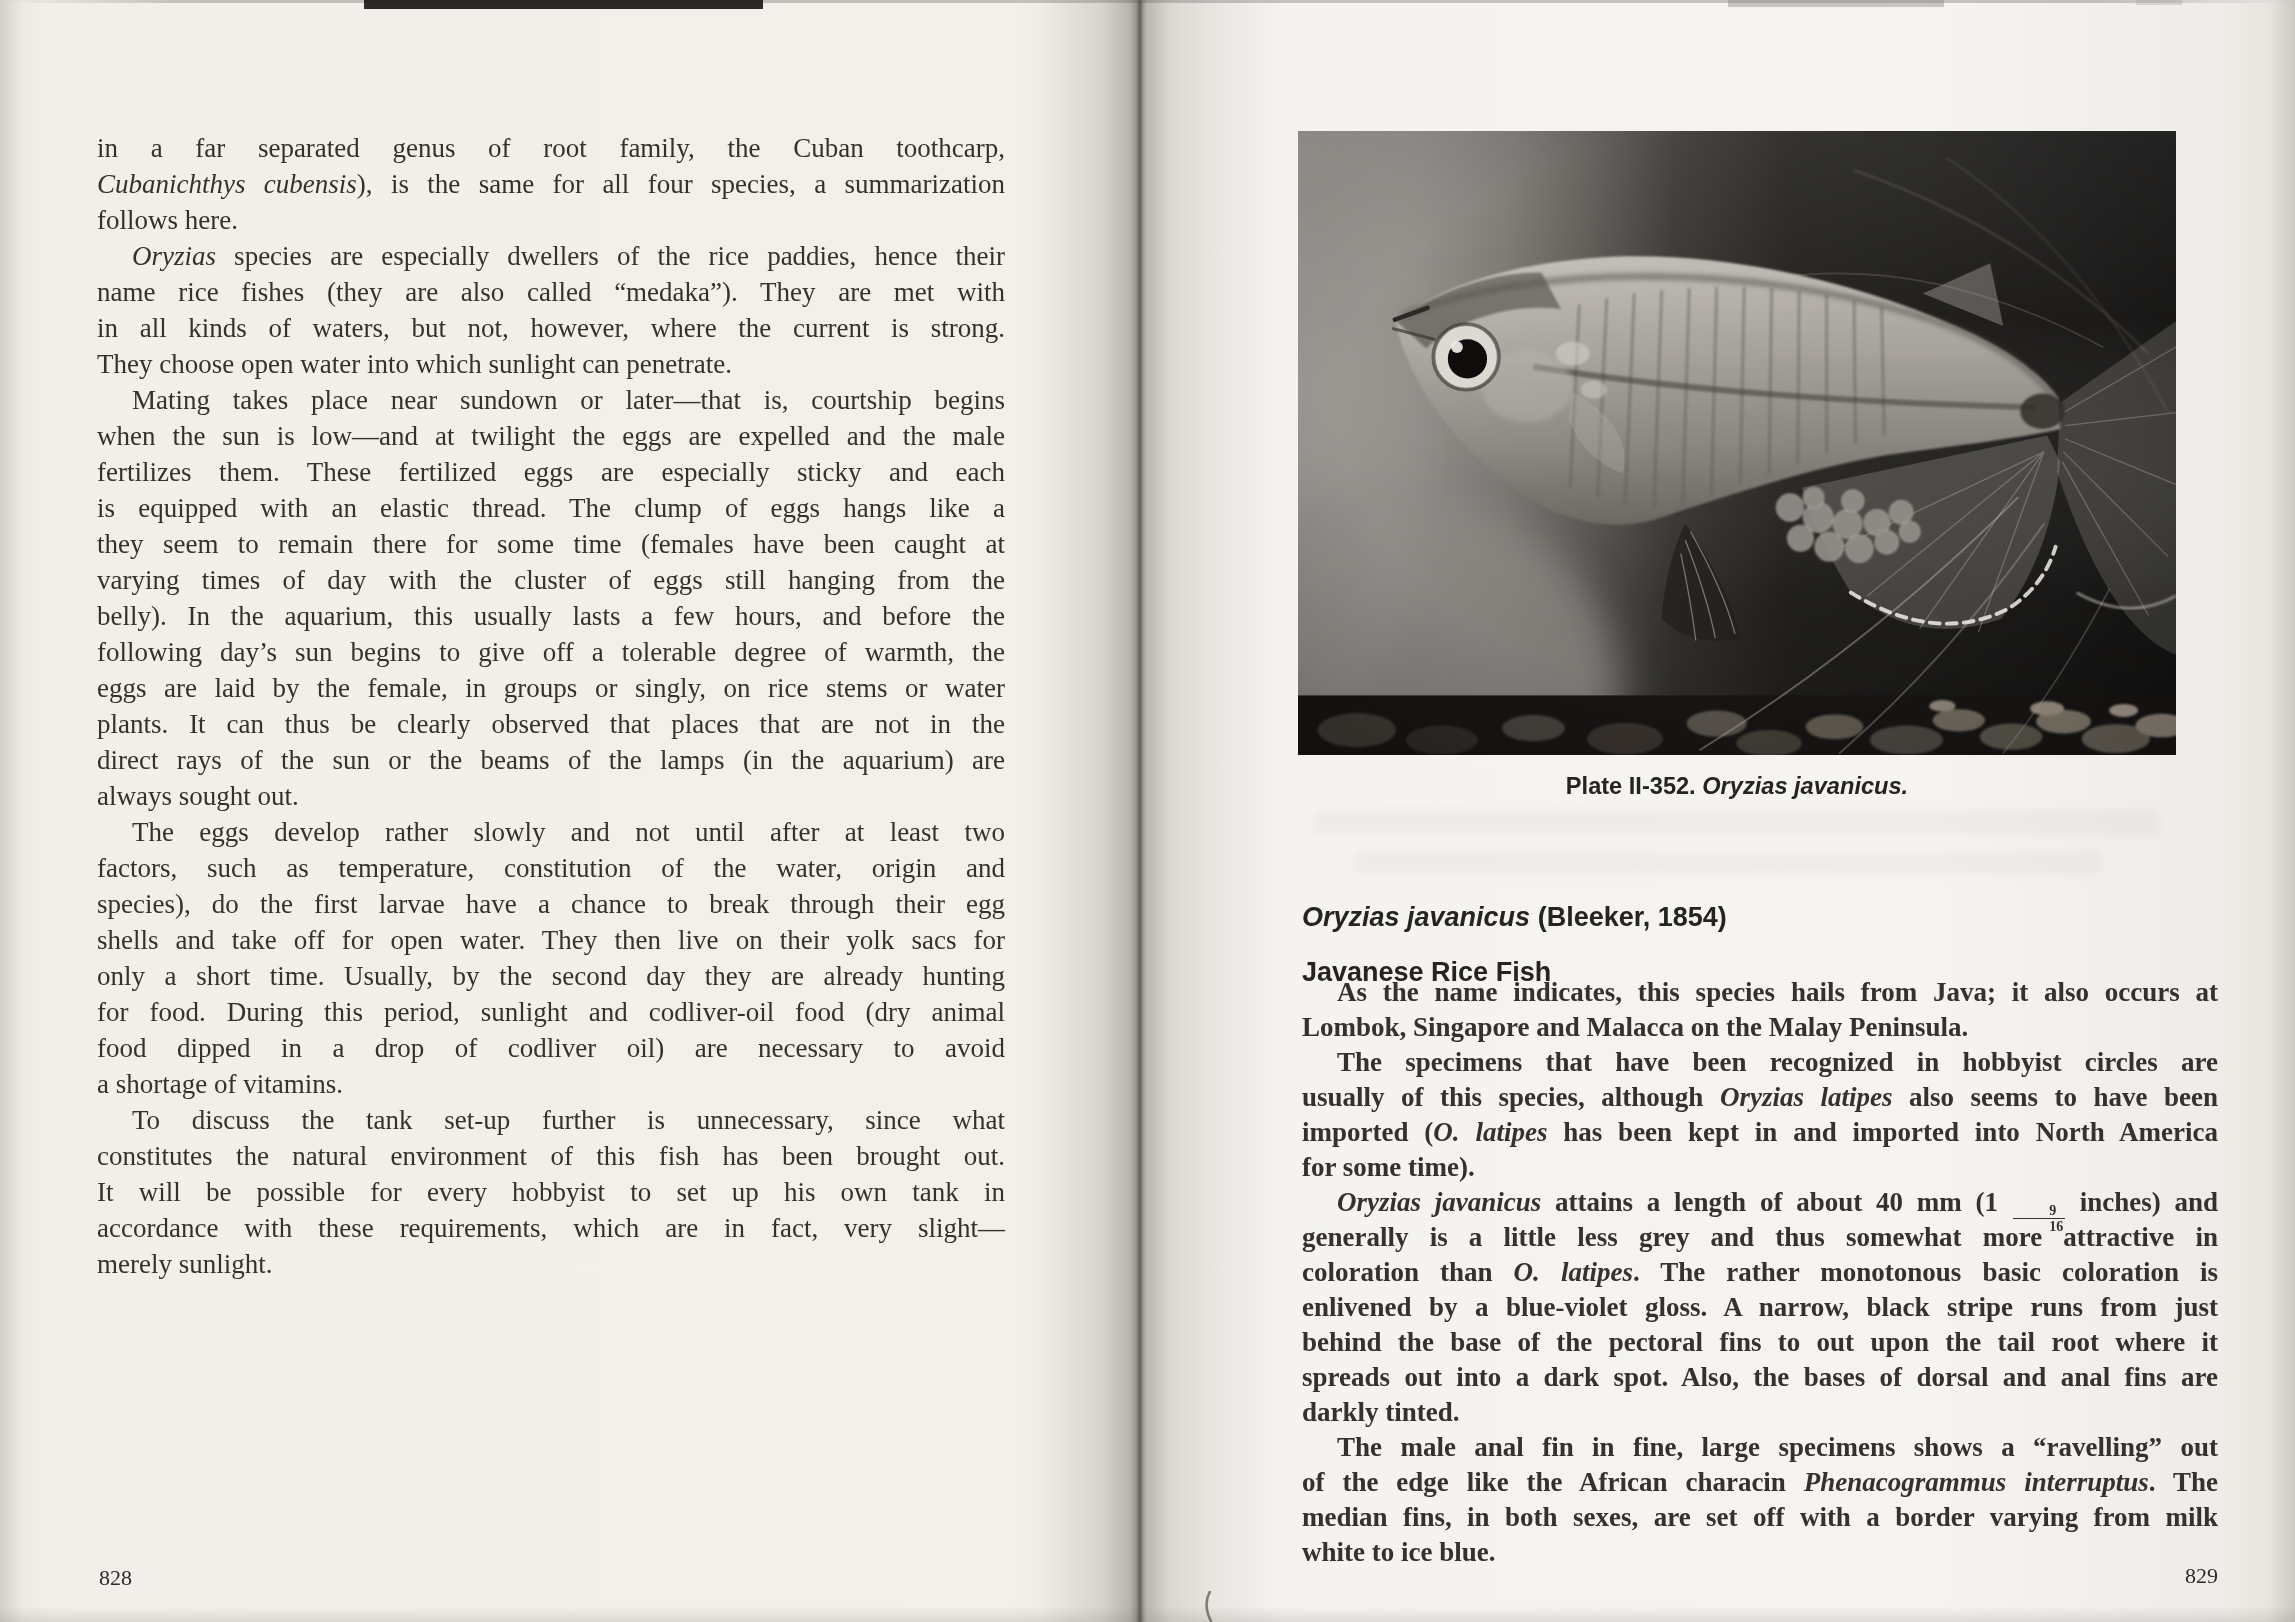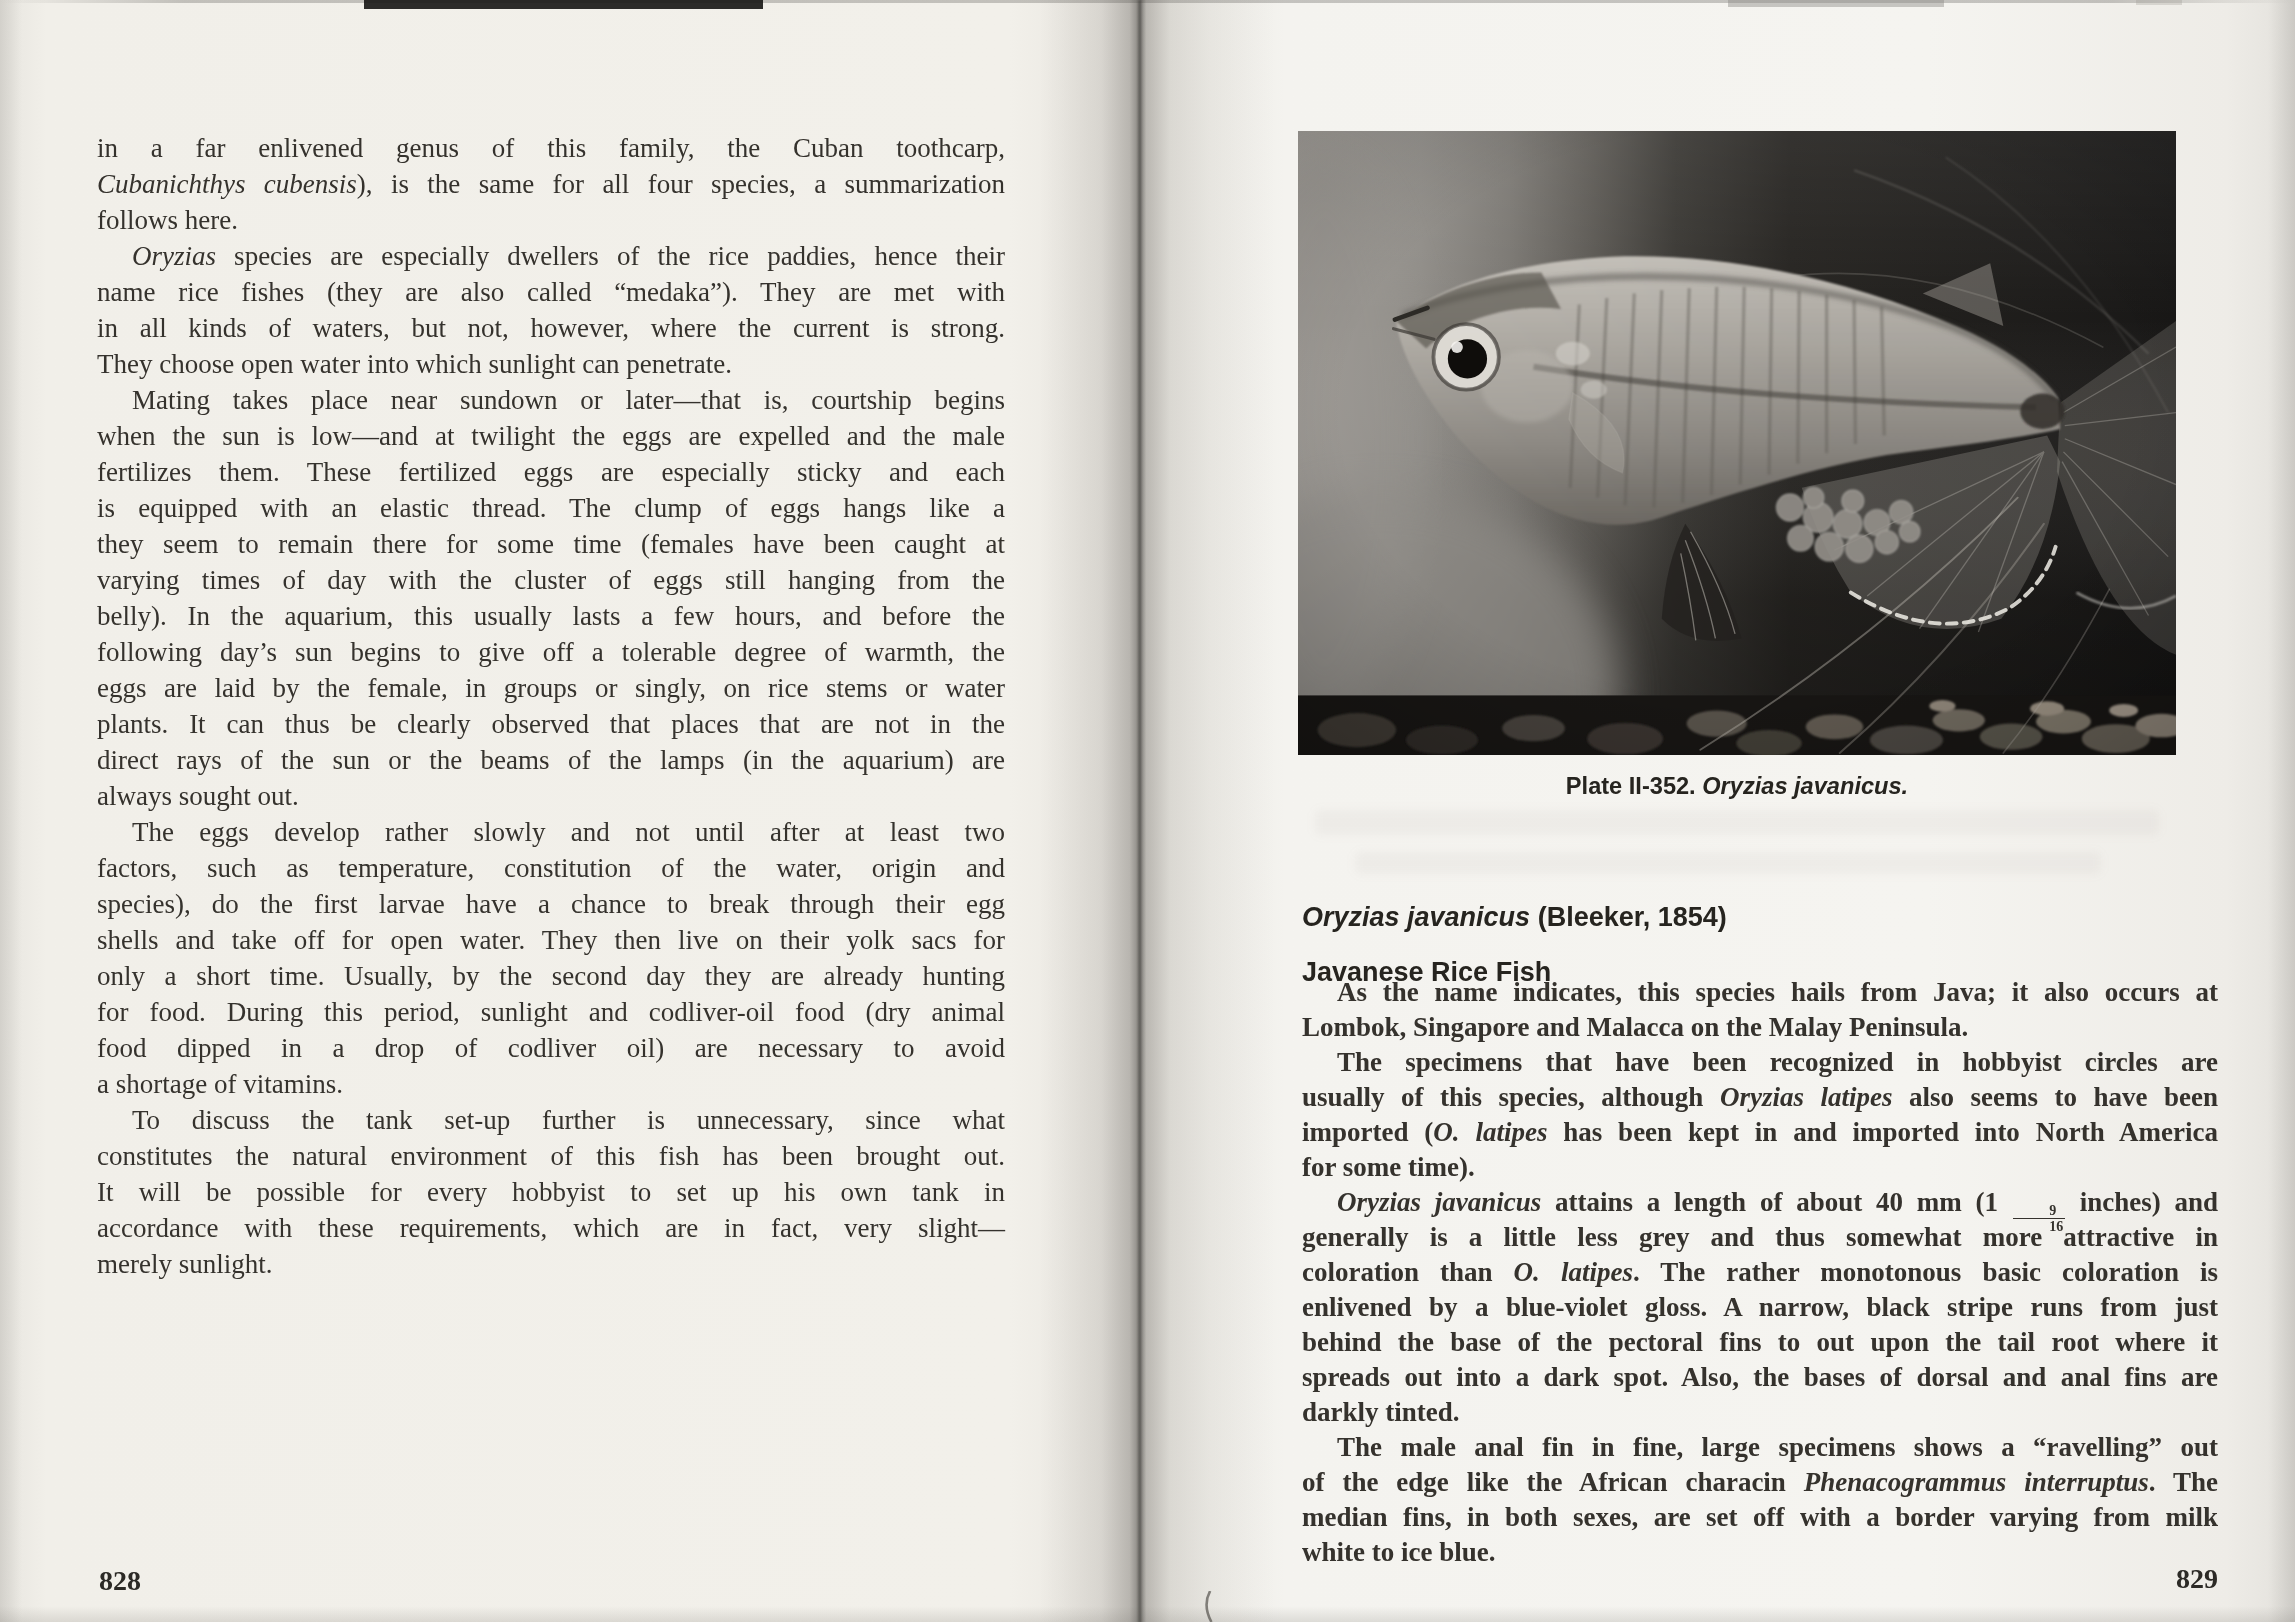--- a/index.html
+++ b/index.html
@@ -40,21 +40,21 @@
   }
   .rp .line { height:35px; line-height:35px;font-weight:bold; }
   .line.last { text-align:left; text-align-last:left; }
   .line.indent { text-indent:35px; }
   i { font-style:italic; }
   .frac { display:inline-flex; flex-direction:column; vertical-align:-0.32em;
     font-size:0.52em; line-height:1.05; text-align:center; margin:0 1.3px; }
   .frac .fn { border-bottom:1.3px solid #35322d; padding:0 1.3px; }
   .frac .fd { padding:0 1.3px; }
 
-  .pagenum { position:absolute; font-weight:bold; font-size:28px; color:#2c2a26; }
+  .pagenum { position:absolute; font-weight:normal; font-size:22px; color:#2c2a26; }
 
   
   .plate { position:absolute; left:1298px; top:131px; width:878px; height:624px; background:#1d1b1a; }
   .plate svg { display:block; width:100%; height:100%; }
   .plate-caption {
     position:absolute; left:1298px; top:773px; width:878px; text-align:center;
     font-family:"Liberation Sans", sans-serif; font-weight:bold; font-size:23.6px; color:#26241f;
   }
   .plate-caption .it { font-style:italic; }
   .sp-heading {
@@ -79,21 +79,21 @@
   <div class="top-black-bar"></div>
   <div class="top-gray-smudge"></div>
   <div class="top-gray-smudge2"></div>
   <div class="edge-left"></div>
   <div class="edge-right"></div>
   <div class="edge-bottom"></div>
 
   <div>
     <div class="textcol" style="left:97px; top:130px; width:908px;">
         <div class="para">
-          <div class="line">in a far enlivened genus of this family, the Cuban toothcarp,</div>
+          <div class="line">in a far separated genus of root family, the Cuban toothcarp,</div>
           <div class="line"><i>Cubanichthys cubensis</i>), is the same for all four species, a summarization</div>
           <div class="line last">follows here.</div>
         </div>
         <div class="para">
           <div class="line indent"><i>Oryzias</i> species are especially dwellers of the rice paddies, hence their</div>
           <div class="line">name rice fishes (they are also called “medaka”). They are met with</div>
           <div class="line">in all kinds of waters, but not, however, where the current is strong.</div>
           <div class="line last">They choose open water into which sunlight can penetrate.</div>
         </div>
         <div class="para">

